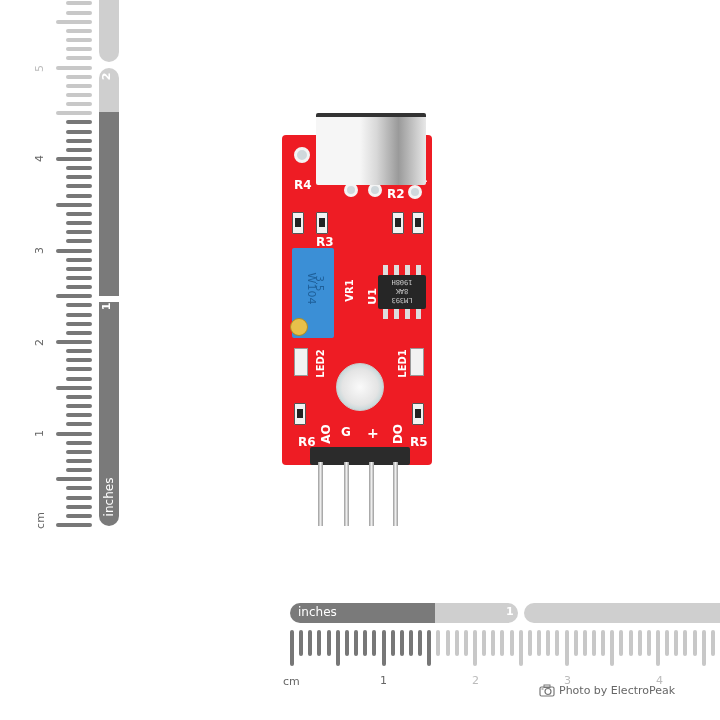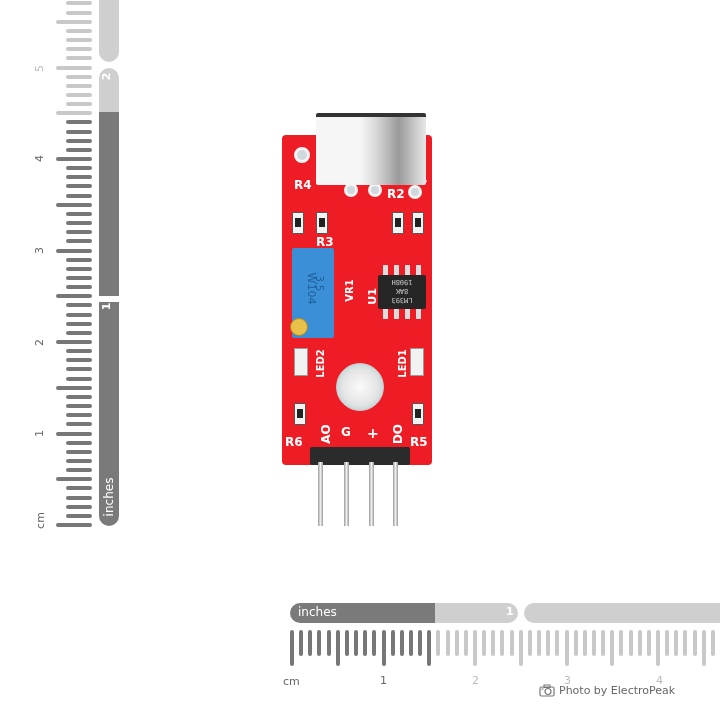--- a/index.html
+++ b/index.html
@@ -216,21 +216,21 @@
   <div class="abs" style="left:12px;top:213px;width:12px;height:26px;background:#f2f2f2;border:1px solid #999;"></div>
   <span class="silk" style="left:24px;top:223px;font-size:10px;transform:rotate(-90deg);">LED2</span>
   <div class="abs" style="left:128px;top:213px;width:12px;height:26px;background:#f2f2f2;border:1px solid #999;"></div>
   <span class="silk" style="left:106px;top:223px;font-size:10px;transform:rotate(-90deg);">LED1</span>
 
   <div class="abs" style="left:54px;top:228px;width:46px;height:46px;border-radius:50%;background:radial-gradient(circle,#fafafa 0%,#e4e4e4 55%,#b9d3d6 80%,#9cc 100%);border:1px solid #ccc;"></div>
 
   <div class="res" style="left:12px;top:268px;"></div>
   <div class="res" style="left:130px;top:268px;"></div>
 
-  <span class="silk" style="left:3px;top:300px;">R6</span>
+  <span class="silk" style="left:16px;top:300px;">R6</span>
   <span class="silk" style="left:128px;top:300px;">R5</span>
   <span class="silk" style="left:34px;top:292px;transform:rotate(-90deg);">AO</span>
   <span class="silk" style="left:59px;top:290px;">G</span>
   <span class="silk" style="left:85px;top:290px;font-size:14px;">+</span>
   <span class="silk" style="left:106px;top:292px;transform:rotate(-90deg);">DO</span>
 
   <div class="abs" style="left:28px;top:312px;width:100px;height:18px;background:#2b2b2b;border-radius:2px;"></div>
 </div>
 
 <div class="abs" style="left:318px;top:462px;width:5px;height:64px;background:linear-gradient(90deg,#999,#eee,#999);"></div>

